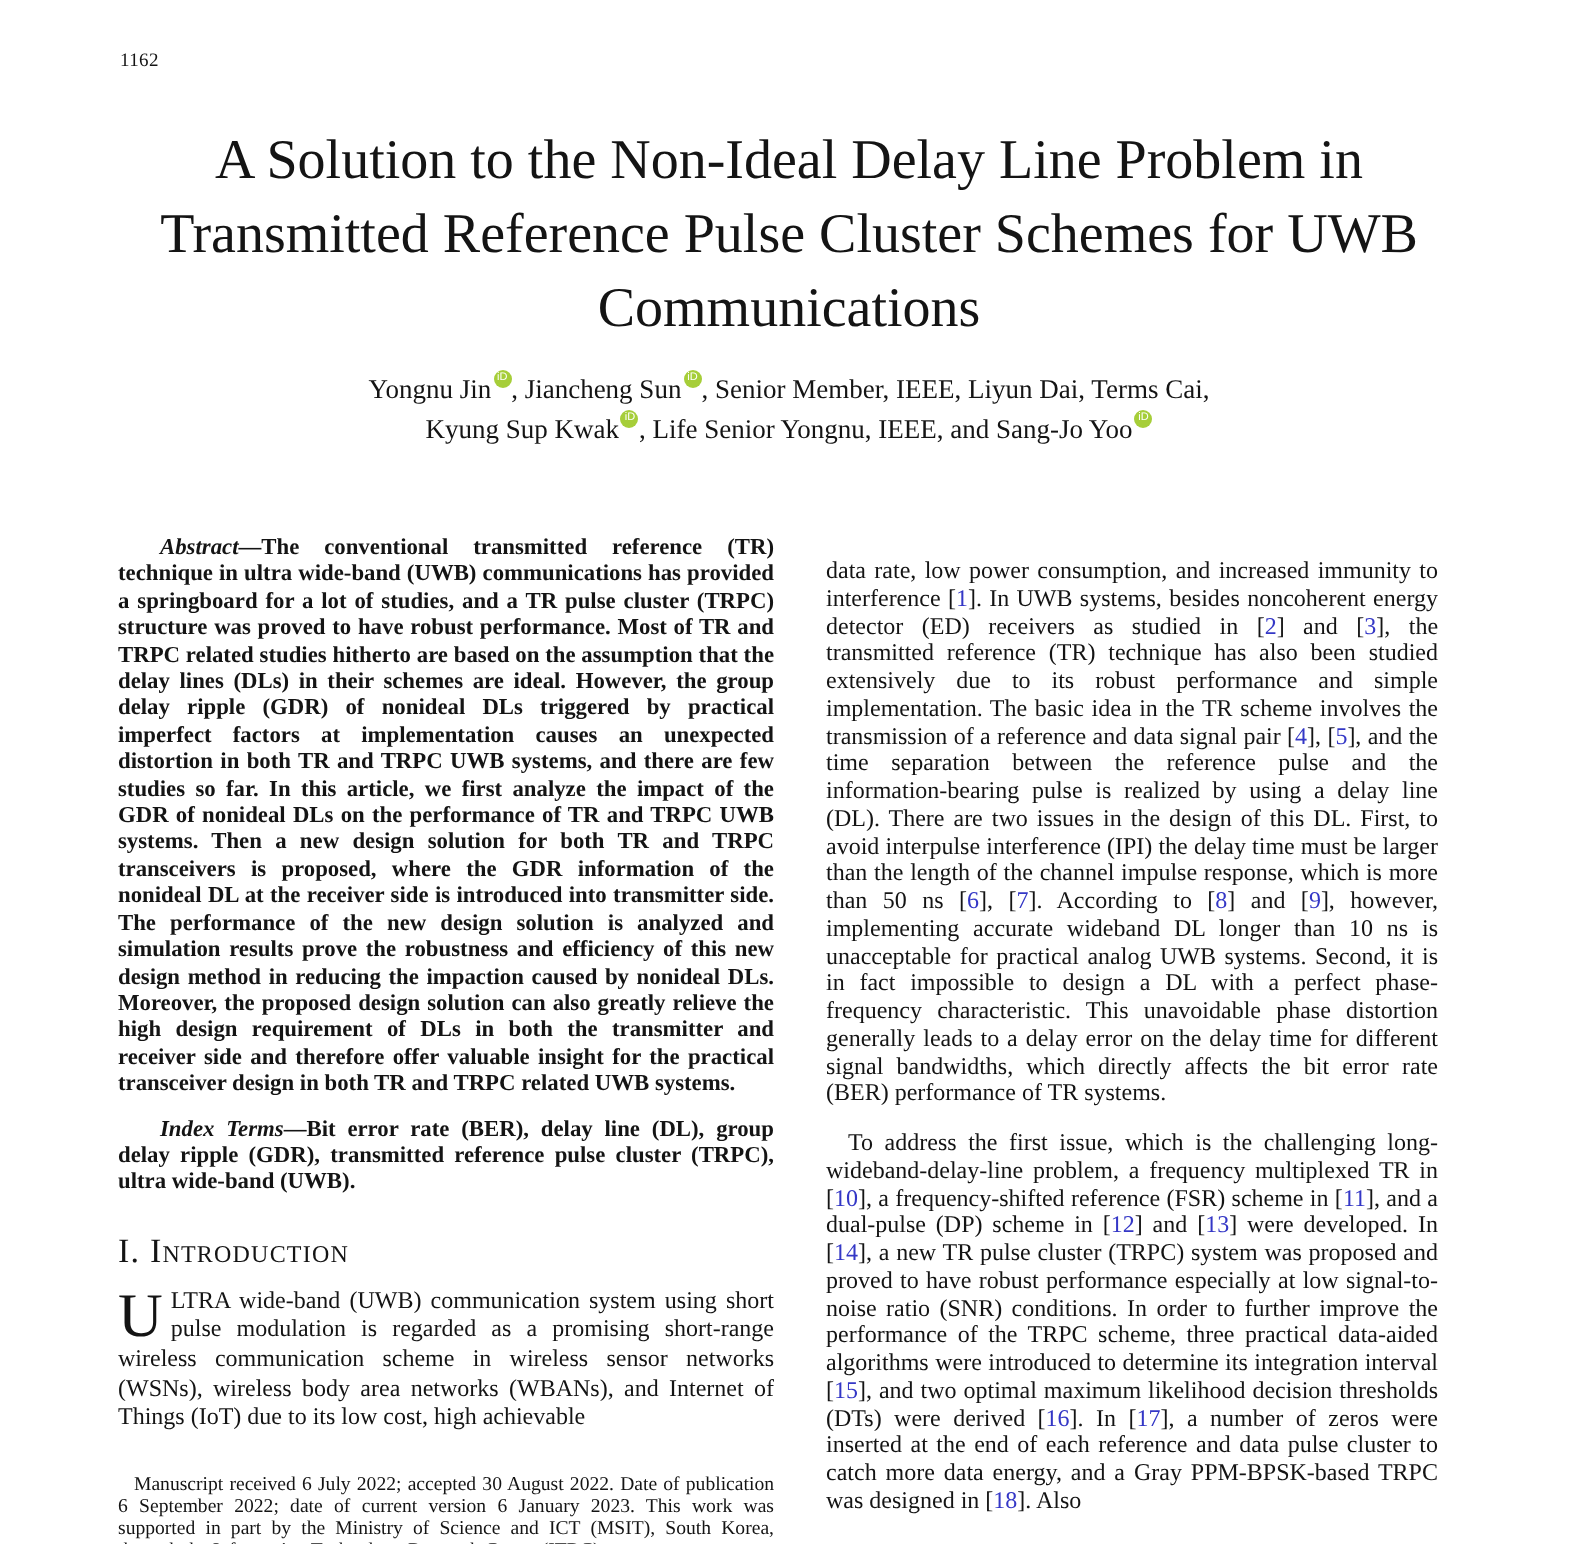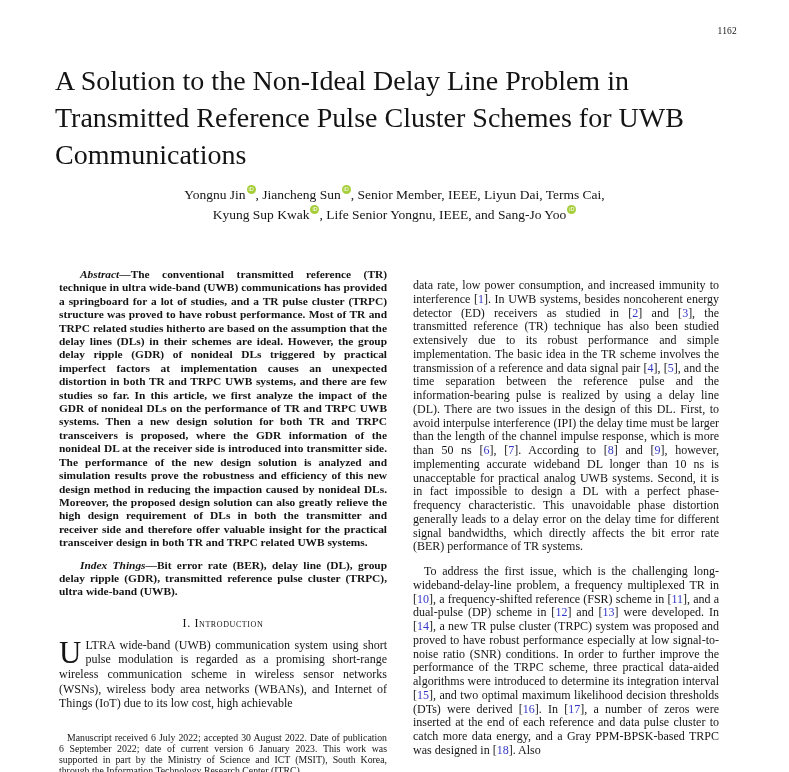--- a/index.html
+++ b/index.html
@@ -6,25 +6,26 @@
   html, body { margin: 0; padding: 0; background: #ffffff; }
   .page {
     width: 789px; height: 772px;
     background: #ffffff;
     font-family: "Liberation Serif", serif;
     color: #141414;
     overflow: hidden;
     position: relative;
   }
   .running-head {
-    display: flex; justify-content: flex-end; align-items: baseline;
+    display: flex; justify-content: space-between; align-items: baseline;
     padding: 26px 52px 0 60px;
     font-size: 9.5px; letter-spacing: 0.2px;
   }
   .paper-title {
+    text-align: center;
     font-size: 28px; line-height: 37px;
     font-weight: normal;
     margin: 26px 55px 0 55px;
   }
   .author-block {
     text-align: center;
     font-size: 13.5px; line-height: 18.5px;
     margin-top: 12px;
   }
   .author-block .membership { }
@@ -45,23 +46,23 @@
   .col { width: 328px; text-align: justify; }
   .abstract, .index-terms {
     font-weight: bold;
     font-size: 11.4px; line-height: 13.4px;
     text-indent: 11px;
     margin: 0;
   }
   .index-terms { margin-top: 9px; }
   .lead-label { font-style: italic; margin-left: 10px; }
   .section-heading {
-    text-align: center; text-indent: 0;
+    text-indent: 0;
     font-variant: small-caps;
-    font-size: 12px; font-weight: normal;
+    font-size: 17px; font-weight: normal;
     letter-spacing: 0.6px;
     margin: 17px 0 7px 0;
   }
   .intro-para {
     font-size: 12px; line-height: 14.6px;
     margin: 0;
   }
   .dropcap {
     float: left;
     font-size: 31px; line-height: 25px;
@@ -96,21 +97,21 @@
     </div>
     <div>
       <span>Kyung Sup Kwak</span><span class="orcid">iD</span><span>, </span><span class="membership">Life Senior Yongnu, IEEE</span><span>, and </span><span>Sang-Jo Yoo</span><span class="orcid">iD</span>
     </div>
   </div>
 
   <div class="columns">
 
     <div class="col">
       <p class="abstract"><span class="lead-label">Abstract</span><span>—The conventional transmitted reference (TR) technique in ultra wide-band (UWB) communications has provided a springboard for a lot of studies, and a TR pulse cluster (TRPC) structure was proved to have robust performance. Most of TR and TRPC related studies hitherto are based on the assumption that the delay lines (DLs) in their schemes are ideal. However, the group delay ripple (GDR) of nonideal DLs triggered by practical imperfect factors at implementation causes an unexpected distortion in both TR and TRPC UWB systems, and there are few studies so far. In this article, we first analyze the impact of the GDR of nonideal DLs on the performance of TR and TRPC UWB systems. Then a new design solution for both TR and TRPC transceivers is proposed, where the GDR information of the nonideal DL at the receiver side is introduced into transmitter side. The performance of the new design solution is analyzed and simulation results prove the robustness and efficiency of this new design method in reducing the impaction caused by nonideal DLs. Moreover, the proposed design solution can also greatly relieve the high design requirement of DLs in both the transmitter and receiver side and therefore offer valuable insight for the practical transceiver design in both TR and TRPC related UWB systems.</span></p>
-      <p class="index-terms"><span class="lead-label">Index Things</span><span>—Bit error rate (BER), delay line (DL), group delay ripple (GDR), transmitted reference pulse cluster (TRPC), ultra wide-band (UWB).</span></p>
+      <p class="index-terms"><span class="lead-label">Index Terms</span><span>—Bit error rate (BER), delay line (DL), group delay ripple (GDR), transmitted reference pulse cluster (TRPC), ultra wide-band (UWB).</span></p>
       <h2 class="section-heading">I. Introduction</h2>
       <p class="intro-para"><span class="dropcap">U</span><span>LTRA wide-band (UWB) communication system using short pulse modulation is regarded as a promising short-range wireless communication scheme in wireless sensor networks (WSNs), wireless body area networks (WBANs), and Internet of Things (IoT) due to its low cost, high achievable</span></p>
       <p class="footnote">Manuscript received 6 July 2022; accepted 30 August 2022. Date of publication 6 September 2022; date of current version 6 January 2023. This work was supported in part by the Ministry of Science and ICT (MSIT), South Korea, through the Information Technology Research Center (ITRC)</p>
     </div>
 
     <div class="col">
       <p class="body-para">data rate, low power consumption, and increased immunity to interference [<span class="cite">1</span>]. In UWB systems, besides noncoherent energy detector (ED) receivers as studied in [<span class="cite">2</span>] and [<span class="cite">3</span>], the transmitted reference (TR) technique has also been studied extensively due to its robust performance and simple implementation. The basic idea in the TR scheme involves the transmission of a reference and data signal pair [<span class="cite">4</span>], [<span class="cite">5</span>], and the time separation between the reference pulse and the information-bearing pulse is realized by using a delay line (DL). There are two issues in the design of this DL. First, to avoid interpulse interference (IPI) the delay time must be larger than the length of the channel impulse response, which is more than 50 ns [<span class="cite">6</span>], [<span class="cite">7</span>]. According to [<span class="cite">8</span>] and [<span class="cite">9</span>], however, implementing accurate wideband DL longer than 10 ns is unacceptable for practical analog UWB systems. Second, it is in fact impossible to design a DL with a perfect phase-frequency characteristic. This unavoidable phase distortion generally leads to a delay error on the delay time for different signal bandwidths, which directly affects the bit error rate (BER) performance of TR systems.</p>
       <p class="body-para indented">To address the first issue, which is the challenging long-wideband-delay-line problem, a frequency multiplexed TR in [<span class="cite">10</span>], a frequency-shifted reference (FSR) scheme in [<span class="cite">11</span>], and a dual-pulse (DP) scheme in [<span class="cite">12</span>] and [<span class="cite">13</span>] were developed. In [<span class="cite">14</span>], a new TR pulse cluster (TRPC) system was proposed and proved to have robust performance especially at low signal-to-noise ratio (SNR) conditions. In order to further improve the performance of the TRPC scheme, three practical data-aided algorithms were introduced to determine its integration interval [<span class="cite">15</span>], and two optimal maximum likelihood decision thresholds (DTs) were derived [<span class="cite">16</span>]. In [<span class="cite">17</span>], a number of zeros were inserted at the end of each reference and data pulse cluster to catch more data energy, and a Gray PPM-BPSK-based TRPC was designed in [<span class="cite">18</span>]. Also</p>
     </div>
 

